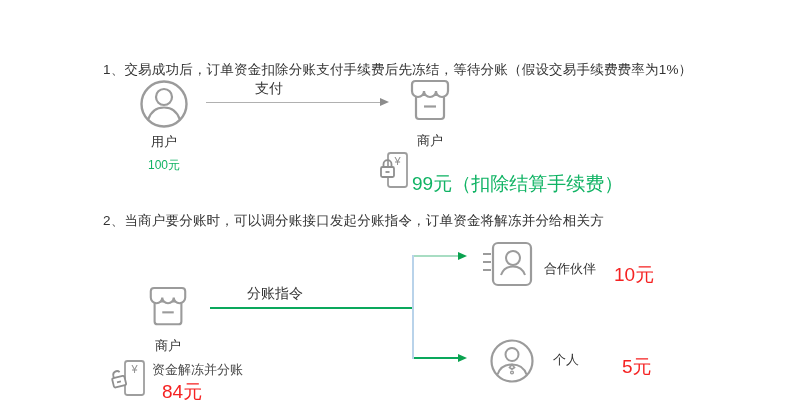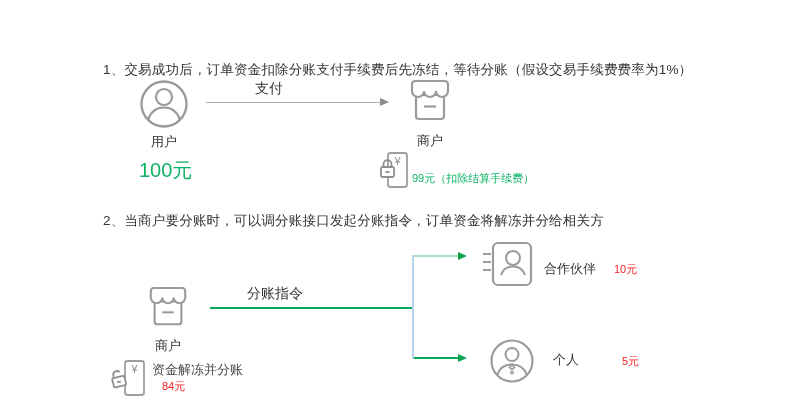--- a/index.html
+++ b/index.html
@@ -13,21 +13,21 @@
   }
   .node-label{
     position:absolute;font-size:13px;color:#333333;text-align:center;white-space:nowrap;
   }
   .flow-label{
     position:absolute;font-size:14px;color:#333333;text-align:left;white-space:nowrap;
   }
   .status-text{
     position:absolute;font-size:13px;color:#4a4a4a;white-space:nowrap;
   }
-  .amount{position:absolute;font-size:11px;white-space:nowrap;text-align:center;}
+  .amount{position:absolute;font-size:19px;white-space:nowrap;text-align:center;}
   .green{color:#10b364;}
   .red{color:#f52222;}
   .hline{position:absolute;height:2px;}
   .hline.thin{height:1px;}
   .vline{position:absolute;width:2px;}
   .arrowhead{
     position:absolute;width:0;height:0;
     border-top:4.5px solid transparent;border-bottom:4.5px solid transparent;
     border-left:9px solid #8c8c8c;
   }
@@ -40,21 +40,21 @@
 <div class="stage">
 
   <div class="heading" style="left:103px;top:45px;margin-top:16px;">1、交易成功后，订单资金扣除分账支付手续费后先冻结，等待分账（假设交易手续费费率为1%）</div>
 
   <svg class="abs" style="left:139px;top:79px;" width="50" height="50" viewBox="0 0 50 50">
     <circle cx="25" cy="25" r="22.5" fill="none" stroke="#9b9b9b" stroke-width="2.4"></circle>
     <circle cx="25" cy="18" r="8" fill="none" stroke="#9b9b9b" stroke-width="2.2"></circle>
     <path d="M9 41 Q13 28.5 25 28.5 Q37 28.5 41 41" fill="none" stroke="#9b9b9b" stroke-width="2.2"></path>
   </svg>
   <div class="node-label" style="left:139px;top:133px;width:50px;">用户</div>
-  <div class="amount green" style="left:139px;top:157px;width:50px;font-size:20px;">100元</div>
+  <div class="amount green" style="left:139px;top:157px;width:50px;font-size:12px;">100元</div>
 
   <div class="hline thin" style="left:206px;top:102px;width:176px;background:#b0b0b0;"></div>
   <div class="arrowhead" style="left:380px;top:98px;"></div>
   <div class="flow-label" style="left:255px;top:80px;width:100px;">支付</div>
 
   <svg class="abs" style="left:407px;top:79px;" width="46" height="48" viewBox="0 0 46 48">
     <rect x="9" y="16" width="28" height="24" rx="3" fill="none" stroke="#9b9b9b" stroke-width="2.2"></rect>
     <path d="M5 12 V5.5 Q5 2 8.5 2 H37.5 Q41 2 41 5.5 V12 A6 6 0 0 1 29 12 A6 6 0 0 1 17 12 A6 6 0 0 1 5 12 Z" fill="#ffffff" stroke="#9b9b9b" stroke-width="2.2"></path>
     <line x1="17" y1="27.5" x2="29" y2="27.5" stroke="#9b9b9b" stroke-width="2.2"></line>
   </svg>

